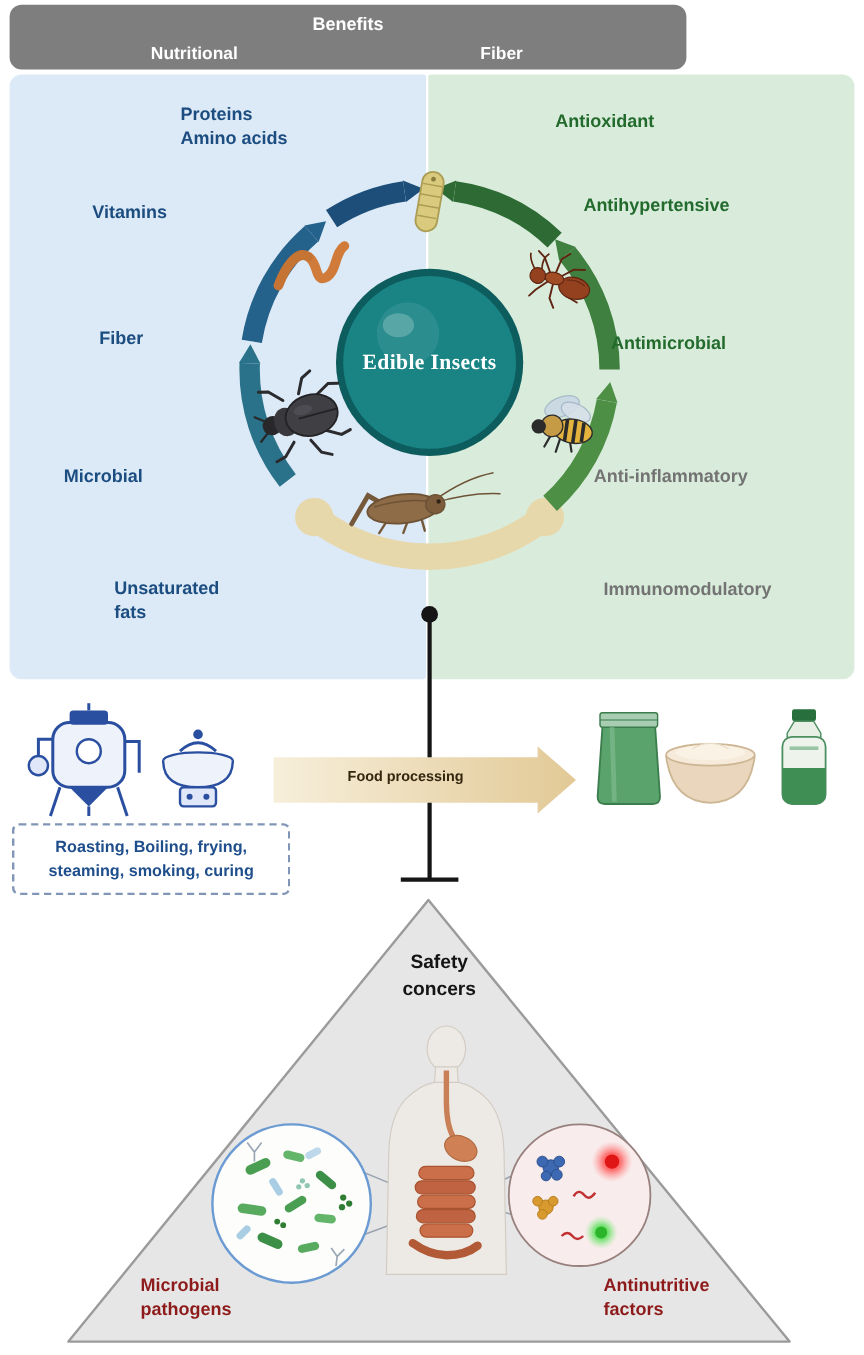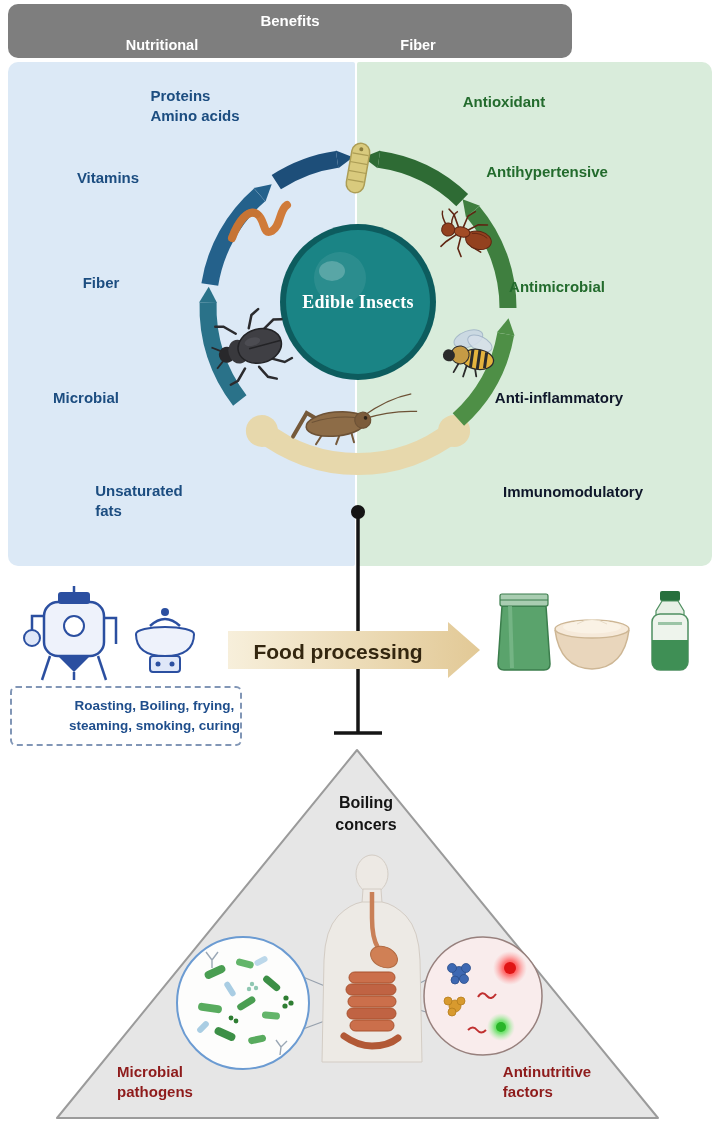--- a/index.html
+++ b/index.html
@@ -15,32 +15,32 @@
   .header-col.right { left:72.7%; }
   
   .panel { position:absolute; top:62px; height:504px; }
   .panel-left { left:8px; width:347px; background:#dce9f6; border-radius:10px 2px 2px 10px; }
   .panel-right { left:357px; width:355px; background:#d9ecdb; border-radius:2px 10px 10px 2px; }
   
   .lbl { position:absolute; transform:translateX(-50%); text-align:left; white-space:pre-line;
          font-weight:700; line-height:1.32; }
   .blue { color:#1c4d80; font-size:15px; }
   .green-dark { color:#236b2d; font-size:15px; }
-  .green-teal { color:#0f172a; font-size:15px; }
+  .green-teal { color:#737373; font-size:15px; }
   .hub-label { position:absolute; left:358px; top:302px; transform:translate(-50%,-50%);
                color:#fff; font-family:"Liberation Serif", serif; font-size:18px; font-weight:600;
                white-space:nowrap; letter-spacing:.3px; }
   .process-label { position:absolute; left:338px; top:640px; transform:translateX(-50%);
-                   font-weight:700; font-size:21px; color:#33260f; }
+                   font-weight:700; font-size:12px; color:#33260f; }
   .safety-title { position:absolute; left:366px; top:792px; transform:translateX(-50%);
                   font-weight:700; font-size:16px; color:#141414; text-align:center; white-space:pre-line; line-height:1.35; }
   .alert { color:#8e1b1b; font-size:15px; }
   
   .note { position:absolute; background:#fff; border:2px dashed #8196b6; border-radius:6px;
-          display:flex; align-items:center; justify-content:flex-end; text-align:center;
+          display:flex; align-items:center; justify-content:center; text-align:center;
           font-weight:700; font-size:13.5px; line-height:1.5; white-space:pre-line; }
   .note-left  { left:10px;  top:686px; width:228px; height:56px; color:#1f4e8c; }
   .note-right { left:496px; top:688px; width:214px; height:52px; color:#2e6b3e; }
   svg.layer { position:absolute; left:0; top:0; }
 </style>
 </head>
 <body>
 
 <div class="canvas">
 
@@ -317,20 +317,20 @@
   <div class="lbl green-teal" style="left:559px; top:388px;">Anti-inflammatory</div>
   <div class="lbl green-teal" style="left:573px; top:482px;">Immunomodulatory</div>
 
   <div class="process-label">Food processing</div>
 
   <div class="note note-left">
     <span>Roasting, Boiling, frying,
 steaming, smoking, curing</span>
   </div>
 
-  <div class="safety-title">Boiling
+  <div class="safety-title">Safety
 concers</div>
   <div class="lbl alert" style="left:155px; top:1062px;">Microbial
 pathogens</div>
   <div class="lbl alert" style="left:547px; top:1062px;">Antinutritive
 factors</div>
 
 </div>
 
 </body></html>

